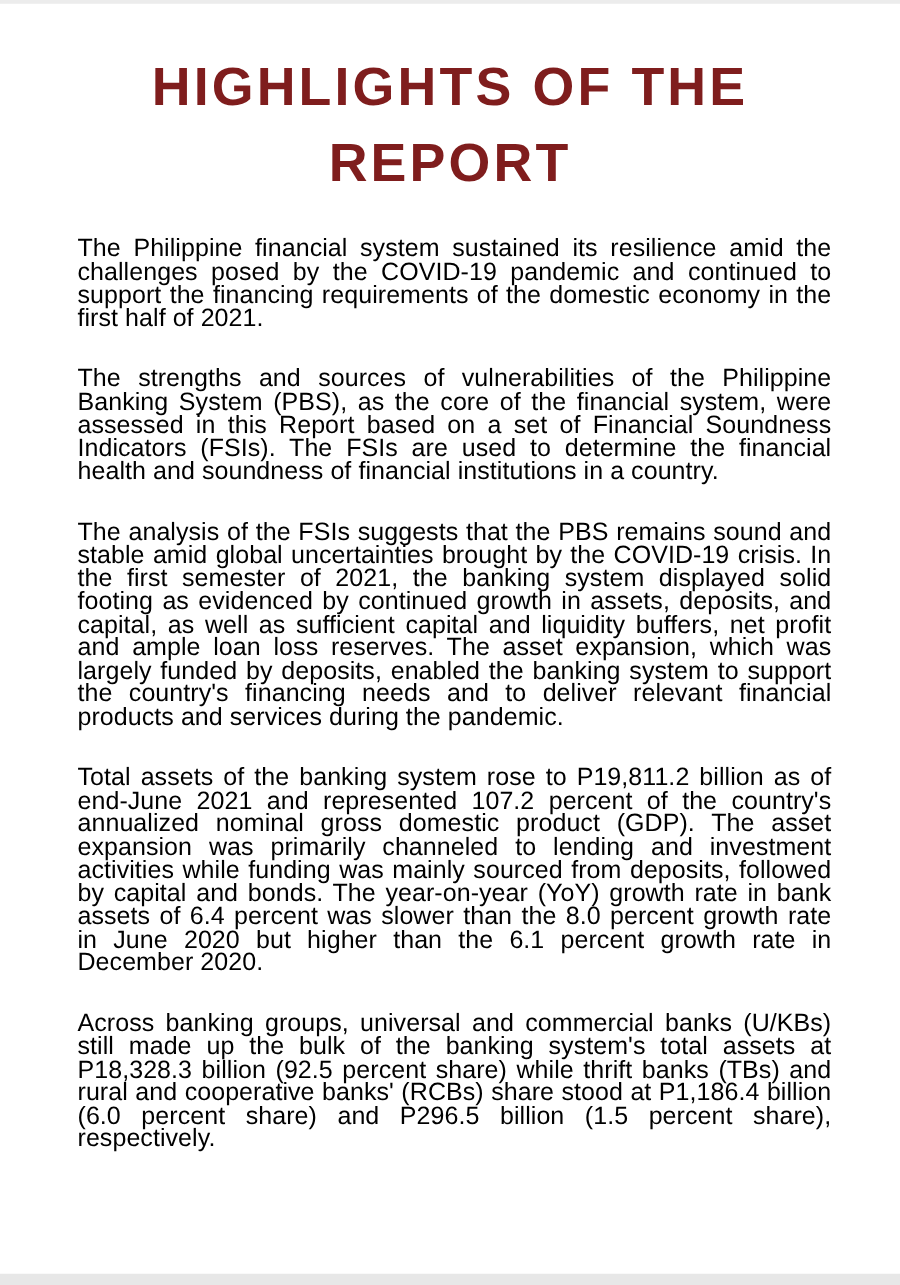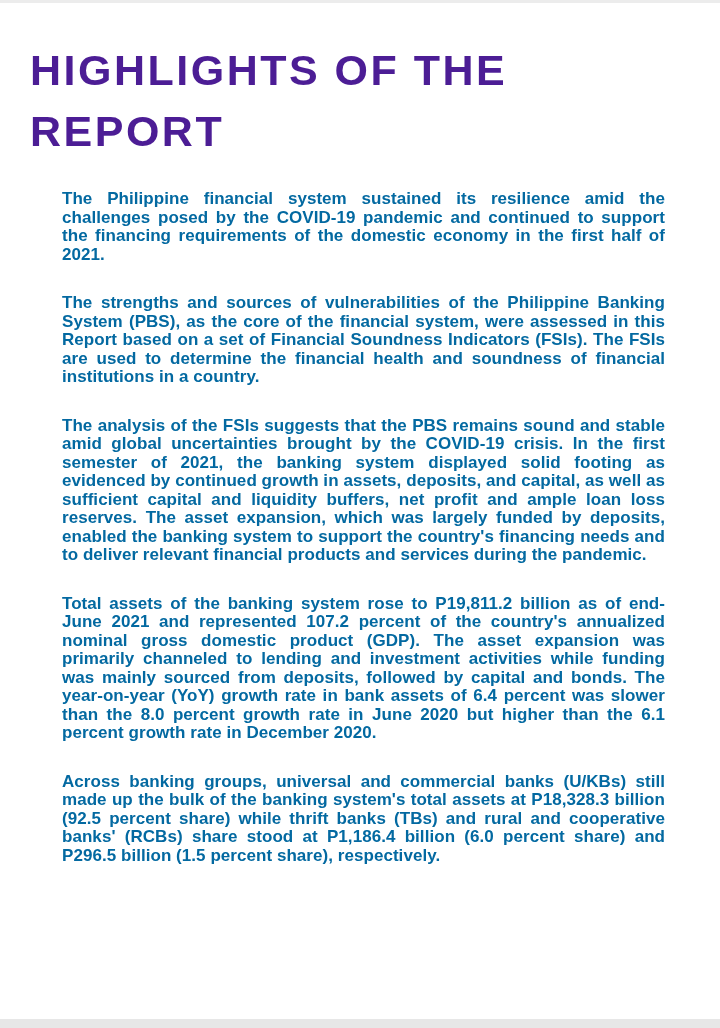--- a/index.html
+++ b/index.html
@@ -19,22 +19,22 @@
     position: absolute;
     left: 0;
     width: 100%;
     background: #e7e7e7;
   }
   .edge-strip.top { top: 0; height: 3px; background: #ececec; }
   .edge-strip.bottom { bottom: 0; height: 9px; }
 
   .page-title {
     margin: 40px 30px 0 30px;
-    text-align: left;
-    color: #4c1d95;
+    text-align: center;
+    color: #7f1d1d;
     font-size: 43px;
     line-height: 61px;
     font-weight: 800;
     letter-spacing: 2.5px;
   }
   .page-title span { display: block; }
 
   .section-heading {
     margin: 44px 55px 0 62px;
     color: #333333;
@@ -43,26 +43,25 @@
     font-weight: 700;
     font-style: italic;
     letter-spacing: 0.3px;
   }
 
   .report-body {
     margin: 28px 55px 0 62px;
   }
   .report-body p {
     margin: 0 0 30px 0;
-    color: #0369a1;
-    font-size: 17px;
+    color: #000000;
+    font-size: 20px;
     line-height: 18.5px;
     text-align: justify;
     letter-spacing: 0.05px;
-    font-weight: bold;
   }
 </style>
 </head>
 <body>
 
 <div class="doc-page">
   <div class="edge-strip top"></div>
 
   <h1 class="page-title">
     <span>HIGHLIGHTS OF THE</span>

